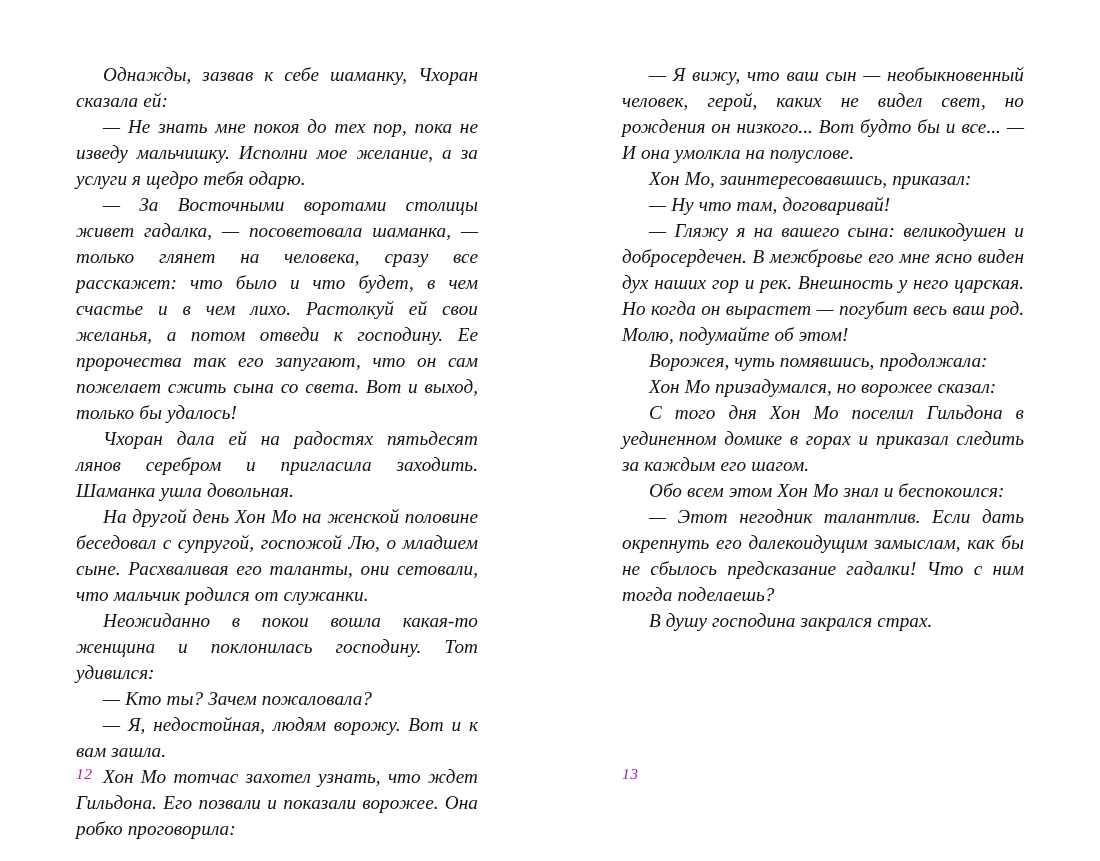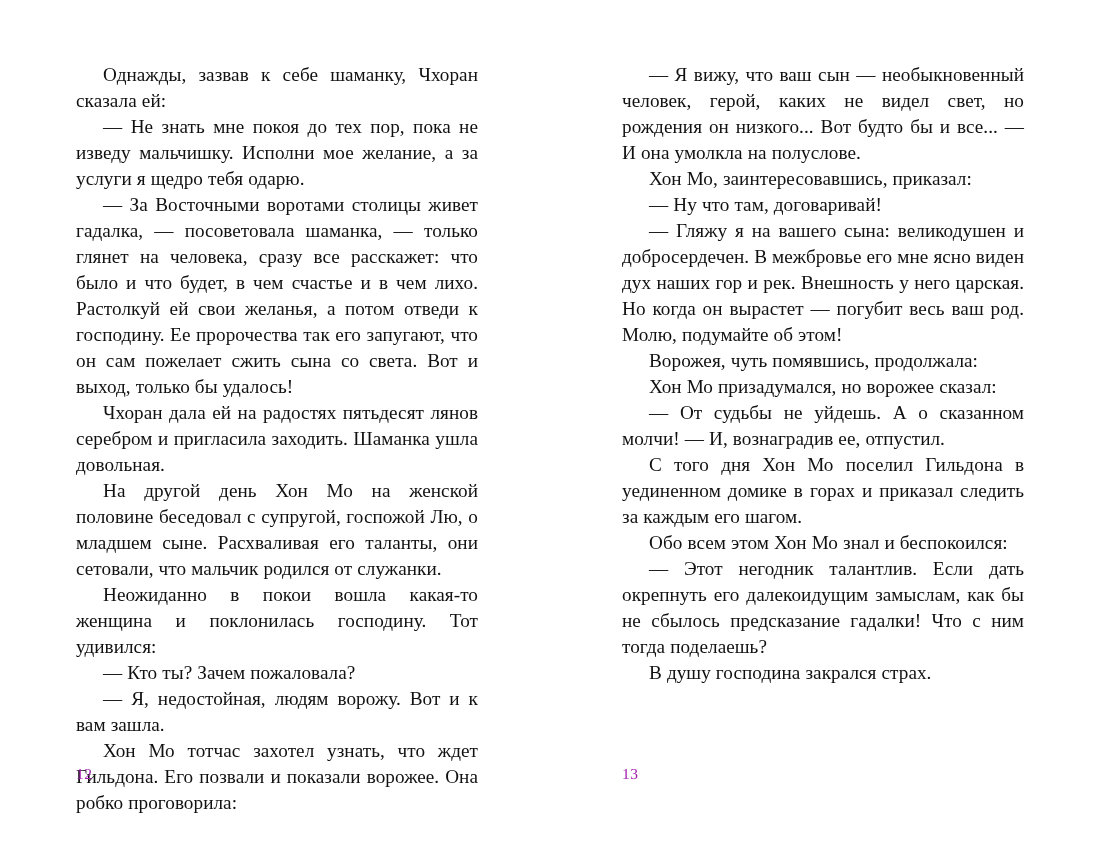--- a/index.html
+++ b/index.html
@@ -23,20 +23,21 @@
     height: 861px;
     background: #ffffff;
     box-sizing: border-box;
   }
 
   .page {
     position: absolute;
     top: 0;
     height: 861px;
     box-sizing: border-box;
+    font-style: italic;
   }
 
   .page-left  { left: 0px;   width: 550px; }
   .page-right { left: 550px; width: 550px; }
 
   .text-block {
     position: absolute;
     top: 62px;
   }
 
@@ -104,21 +105,20 @@
   </div>
 
   <div class="page page-right">
     <div class="text-block">
       <p class="para">— Я вижу, что ваш сын — необыкновенный человек, герой, каких не видел свет, но рождения он низкого... Вот будто бы и все... — И она умолкла на полуслове.</p>
       <p class="para">Хон Мо, заинтересовавшись, приказал:</p>
       <p class="para">— Ну что там, договаривай!</p>
       <p class="para">— Гляжу я на вашего сына: великодушен и добросердечен. В межбровье его мне ясно виден дух наших гор и рек. Внешность у него царская. Но когда он вырастет — погубит весь ваш род. Молю, подумайте об этом!</p>
       <p class="para">Ворожея, чуть помявшись, продолжала:</p>
       <p class="para">Хон Мо призадумался, но ворожее сказал:</p>
-      <p class="para">— От судьбы не уйдешь. А о сказанном молчи! — И, вознаградив ее, отпустил.</p>
       <p class="para">С того дня Хон Мо поселил Гильдона в уединенном домике в горах и приказал следить за каждым его шагом.</p>
       <p class="para">Обо всем этом Хон Мо знал и беспокоился:</p>
       <p class="para">— Этот негодник талантлив. Если дать окрепнуть его далекоидущим замыслам, как бы не сбылось предсказание гадалки! Что с ним тогда поделаешь?</p>
       <p class="para">В душу господина закрался страх.</p>
     </div>
     <div class="folio folio-right">13</div>
   </div>
 
 </div>
 

